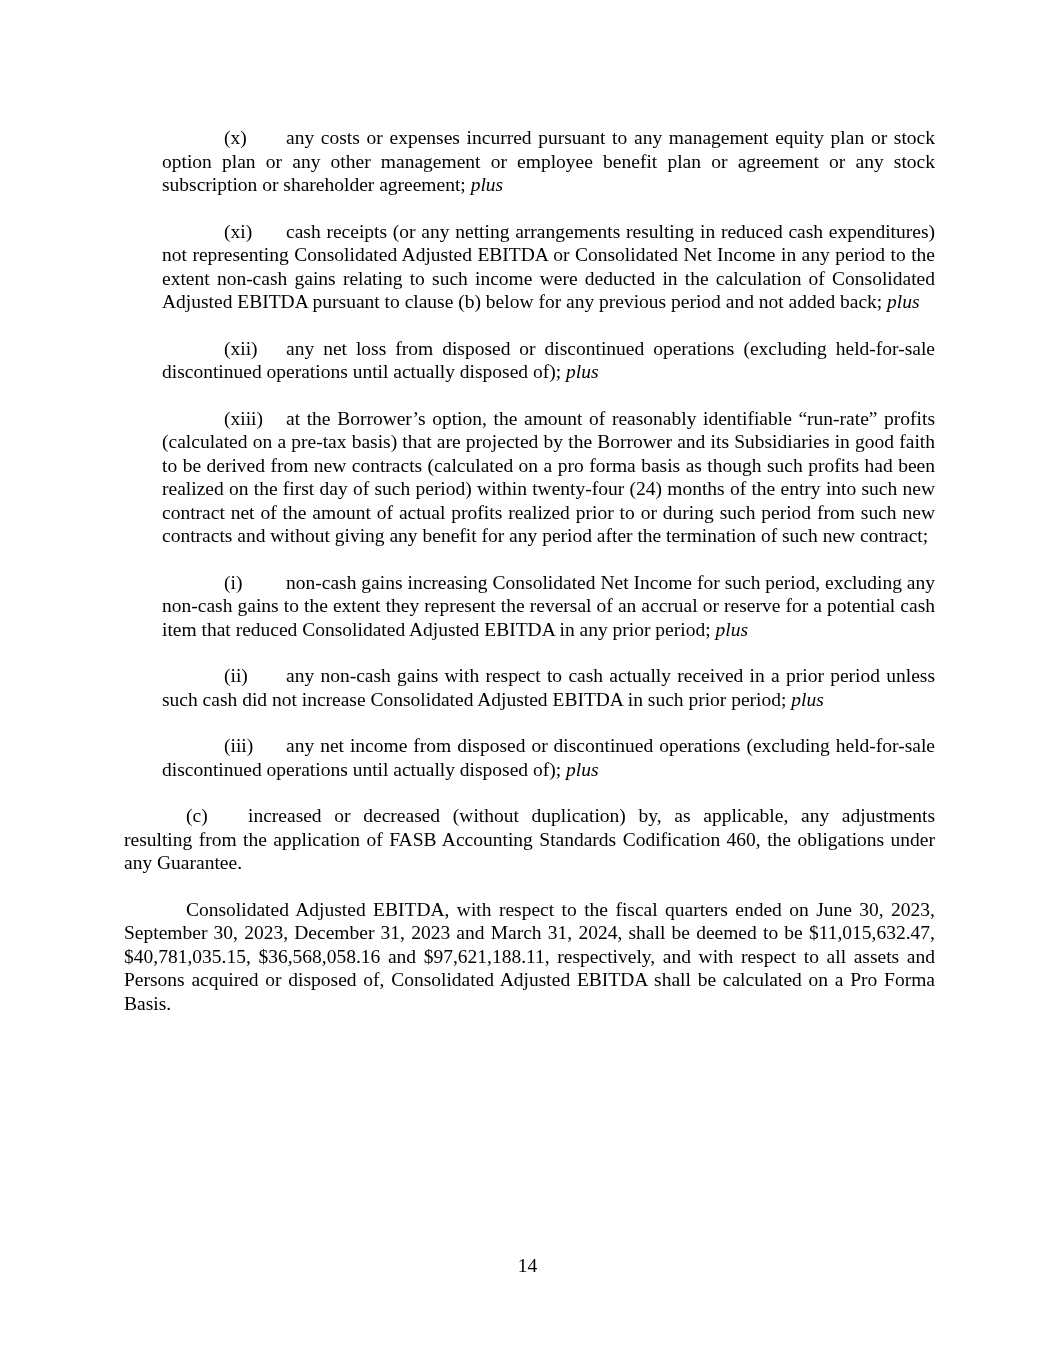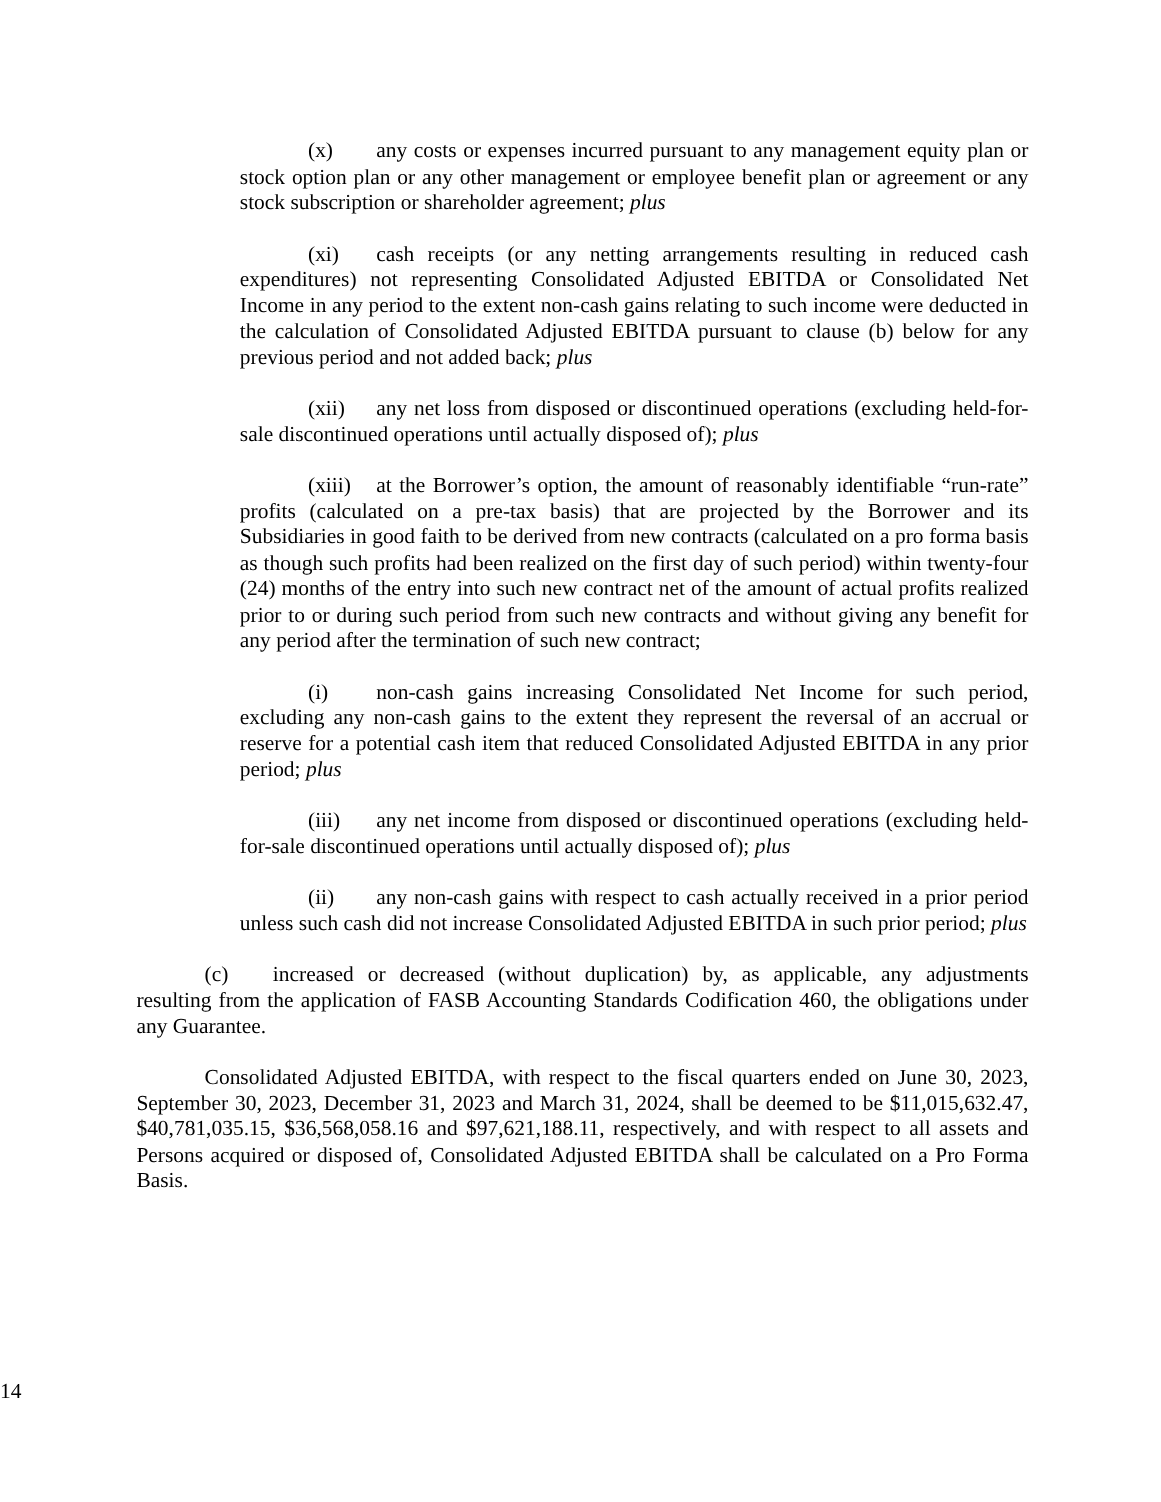--- a/index.html
+++ b/index.html
@@ -32,47 +32,48 @@
     text-align: justify;
     text-justify: inter-word;
     margin: 0 0 23px 0;
     color: #000000;
   }
   p.level-1 {
     margin-left: 0;
     text-indent: 62px;
   }
   p.level-2 {
-    margin-left: 94px;
+    margin-left: 38px;
     text-indent: 62px;
   }
   .para-label {
     display: inline-block;
     width: 62px;
     text-indent: 0;
   }
   .page-number {
     position: absolute;
     top: 1254px;
     left: 0;
     width: 100%;
+    text-align: center;
     font-size: 19.5px;
     line-height: 23.5px;
     color: #000000;
   }
 </style>
 </head>
 <body>
 
 <div class="page">
   <div class="page-content">
       <p class="para level-2"><span class="para-label">(x)</span>any costs or expenses incurred pursuant to any management equity plan or stock option plan or any other management or employee benefit plan or agreement or any stock subscription or shareholder agreement; <i>plus</i></p>
       <p class="para level-2"><span class="para-label">(xi)</span>cash receipts (or any netting arrangements resulting in reduced cash expenditures) not representing Consolidated Adjusted EBITDA or Consolidated Net Income in any period to the extent non-cash gains relating to such income were deducted in the calculation of Consolidated Adjusted EBITDA pursuant to clause (b) below for any previous period and not added back; <i>plus</i></p>
       <p class="para level-2"><span class="para-label">(xii)</span>any net loss from disposed or discontinued operations (excluding held-for-sale discontinued operations until actually disposed of); <i>plus</i></p>
       <p class="para level-2"><span class="para-label">(xiii)</span>at the Borrower’s option, the amount of reasonably identifiable “run-rate” profits (calculated on a pre-tax basis) that are projected by the Borrower and its Subsidiaries in good faith to be derived from new contracts (calculated on a pro forma basis as though such profits had been realized on the first day of such period) within twenty-four (24) months of the entry into such new contract net of the amount of actual profits realized prior to or during such period from such new contracts and without giving any benefit for any period after the termination of such new contract;</p>
       <p class="para level-2"><span class="para-label">(i)</span>non-cash gains increasing Consolidated Net Income for such period, excluding any non-cash gains to the extent they represent the reversal of an accrual or reserve for a potential cash item that reduced Consolidated Adjusted EBITDA in any prior period; <i>plus</i></p>
+      <p class="para level-2"><span class="para-label">(ii)</span>any non-cash gains with respect to cash actually received in a prior period unless such cash did not increase Consolidated Adjusted EBITDA in such prior period; <i>plus</i></p>
       <p class="para level-2"><span class="para-label">(iii)</span>any net income from disposed or discontinued operations (excluding held-for-sale discontinued operations until actually disposed of); <i>plus</i></p>
-      <p class="para level-2"><span class="para-label">(ii)</span>any non-cash gains with respect to cash actually received in a prior period unless such cash did not increase Consolidated Adjusted EBITDA in such prior period; <i>plus</i></p>
       <p class="para level-1"><span class="para-label">(c)</span>increased or decreased (without duplication) by, as applicable, any adjustments resulting from the application of FASB Accounting Standards Codification 460, the obligations under any Guarantee.</p>
       <p class="para level-1">Consolidated Adjusted EBITDA, with respect to the fiscal quarters ended on June 30, 2023, September 30, 2023, December 31, 2023 and March 31, 2024, shall be deemed to be $11,015,632.47, $40,781,035.15, $36,568,058.16 and $97,621,188.11, respectively, and with respect to all assets and Persons acquired or disposed of, Consolidated Adjusted EBITDA shall be calculated on a Pro Forma Basis.</p>
     </div>
   <div class="page-number">14</div>
 </div>
 
 </body></html>

